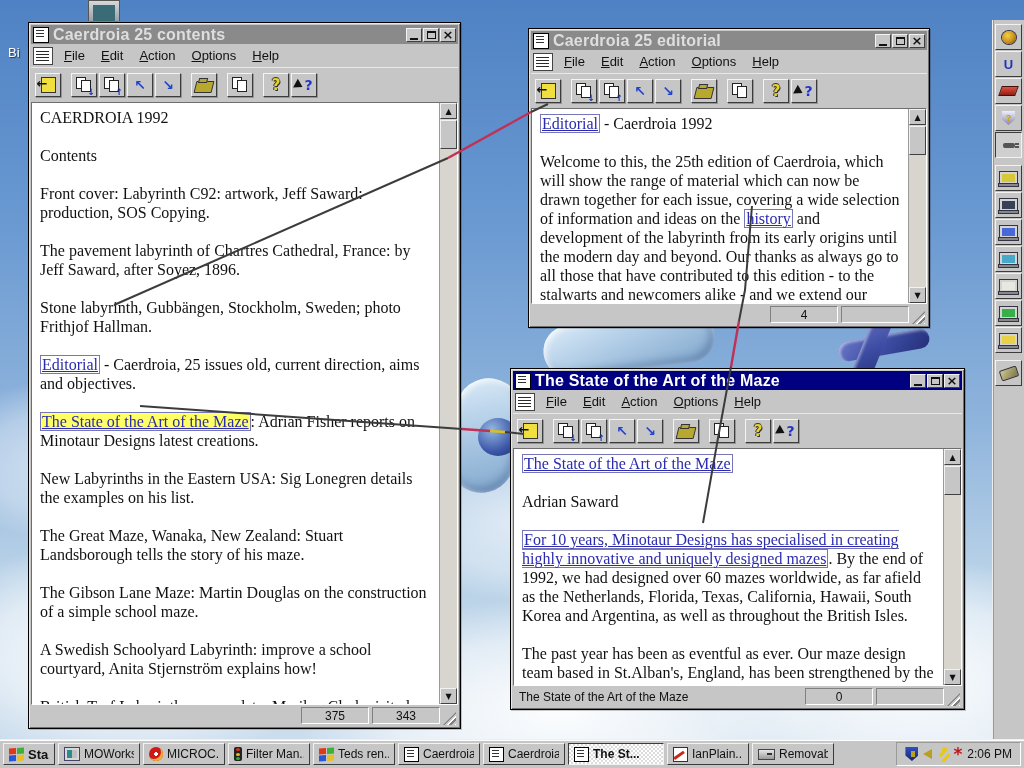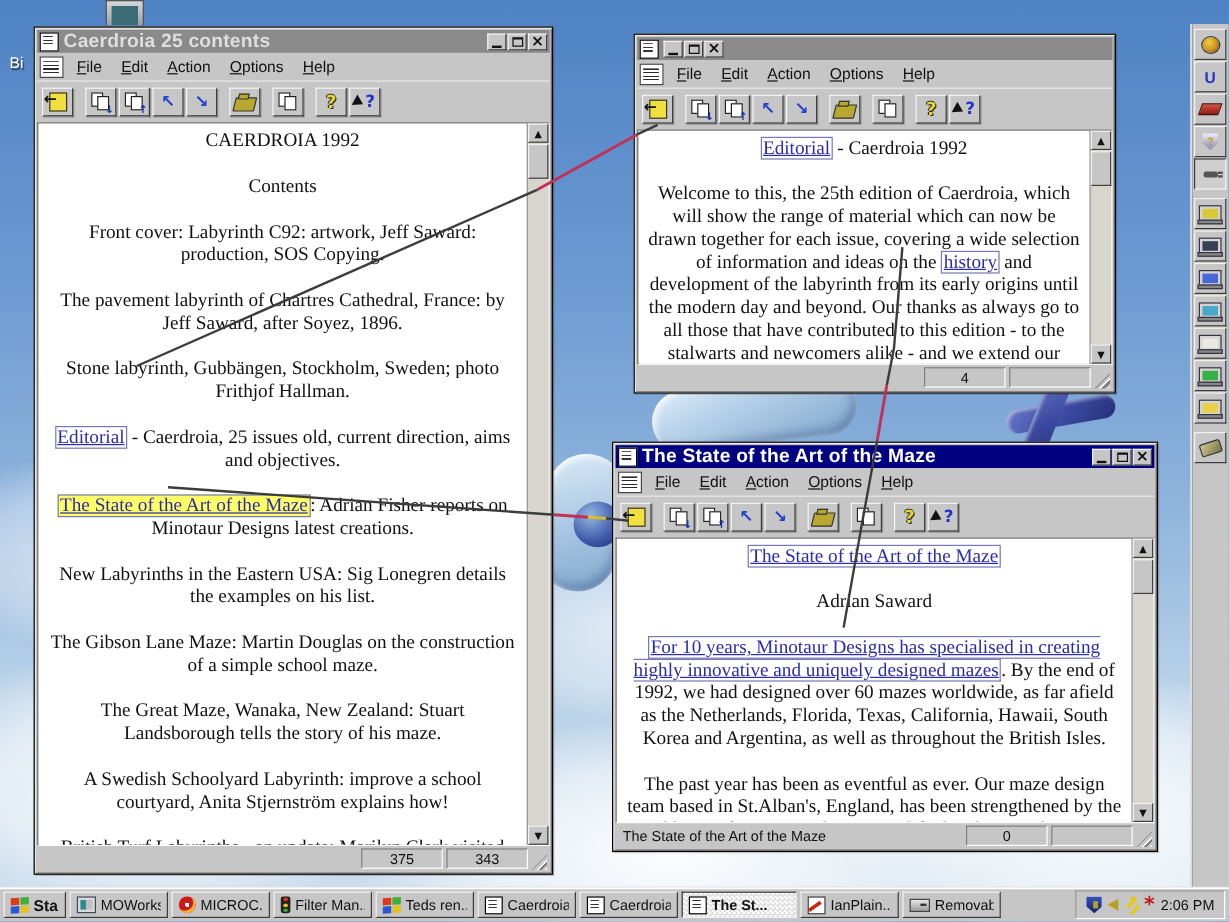--- a/index.html
+++ b/index.html
@@ -75,21 +75,21 @@
      text-shadow:1px 1px 0 #333,-1px 0 0 #333,0 -1px 0 #333;}
   .i-chelp{display:flex;align-items:center;}
   .i-chelp .cur{width:0;height:0;border-left:8px solid #111;border-top:5px solid transparent;border-bottom:5px solid transparent;
      transform:rotate(28deg);margin-right:1px;}
   .i-chelp .q{font-size:14px;font-weight:bold;color:#2233cc;}
   
   .client{flex:1;display:flex;min-height:0;margin-top:1px;
      border:1px solid;border-color:#6e6e6e #fff #fff #6e6e6e;box-shadow:inset 1px 1px 0 #3f3f3f;}
   .doc{flex:1;background:#fff;overflow:hidden;padding:5px 8px 0 8px;
      font-family:"Liberation Serif","DejaVu Serif",serif;font-size:16px;line-height:19px;color:#111;}
-  .doc p{margin:0 0 19px 0;text-align:center;}
+  .doc p{margin:0 0 19px 0;}
   .link{color:#2b2bb0;text-decoration:underline;border:1px solid #7777b8;padding:0 1px;}
   .hl{background:#ffff66;}
   .vscroll{width:17px;flex:none;background:#d8d4ce;position:relative;border-left:1px solid #9a9a9a;}
   .sb{position:absolute;left:0;width:17px;height:16px;background:#c6c6c6;
      border:1px solid;border-color:#f2f2f2 #404040 #404040 #f2f2f2;
      font-size:8px;color:#111;display:flex;align-items:center;justify-content:center;padding:0;
      font-family:"DejaVu Sans",sans-serif;}
   .sb.up{top:0;} .sb.dn{bottom:0;}
   .thumb{position:absolute;left:0;width:15px;background:#c6c6c6;
      border:1px solid;border-color:#f2f2f2 #404040 #404040 #f2f2f2;}
@@ -257,42 +257,43 @@
   <div class="client">
     <div class="doc">
         <p><span>CAERDROIA 1992</span></p>
         <p><span>Contents</span></p>
         <p><span>Front cover: Labyrinth C92: artwork, Jeff Saward: production, SOS Copying.</span></p>
         <p><span>The pavement labyrinth of Chartres Cathedral, France: by Jeff Saward, after Soyez, 1896.</span></p>
         <p><span>Stone labyrinth, Gubbängen, Stockholm, Sweden; photo Frithjof Hallman.</span></p>
         <p><span class="link">Editorial</span><span> - Caerdroia, 25 issues old, current direction, aims and objectives.</span></p>
         <p><span class="link hl">The State of the Art of the Maze</span><span>: Adrian Fisher reports on Minotaur Designs latest creations.</span></p>
         <p><span>New Labyrinths in the Eastern USA: Sig Lonegren details the examples on his list.</span></p>
+        <p><span>The Great Maze, Wanaka, New Zealand: Stuart Landsborough tells the story of his maze.</span></p>
         <p><span>The Gibson Lane Maze: Martin Douglas on the construction of a simple school maze.</span></p>
-        <p><span>The Great Maze, Wanaka, New Zealand: Stuart Landsborough tells the story of his maze.</span></p>
         <p><span>A Swedish Schoolyard Labyrinth: improve a school courtyard, Anita Stjernström explains how!</span></p>
         <p><span>British Turf Labyrinths - an update: Marilyn Clark visited</span></p>
       </div>
     <div class="vscroll">
       <button class="sb up">▲</button>
       <div class="thumb" style="top:17px;height:27px;"></div>
       <button class="sb dn">▼</button>
     </div>
   </div>
   <div class="statusbar">
     <span class="sb-text"></span>
     <span class="sfield">375</span>
     <span class="sfield">343</span>
     <span class="grip"></span>
   </div>
 </div>
 
 <div class="win" style="left:528px;top:28px;width:396px;height:294px;z-index:11;">
   <div class="titlebar inactive">
     <span class="doc-ico"></span>
+    <span class="title">Caerdroia 25 editorial</span>
     <span class="cap-btns">
       <button class="cap">
           <i class="g-min"></i>
         </button>
       <button class="cap">
           <i class="g-max"></i>
         </button>
       <button class="cap">
           <span class="g-close">×</span>
         </button>

